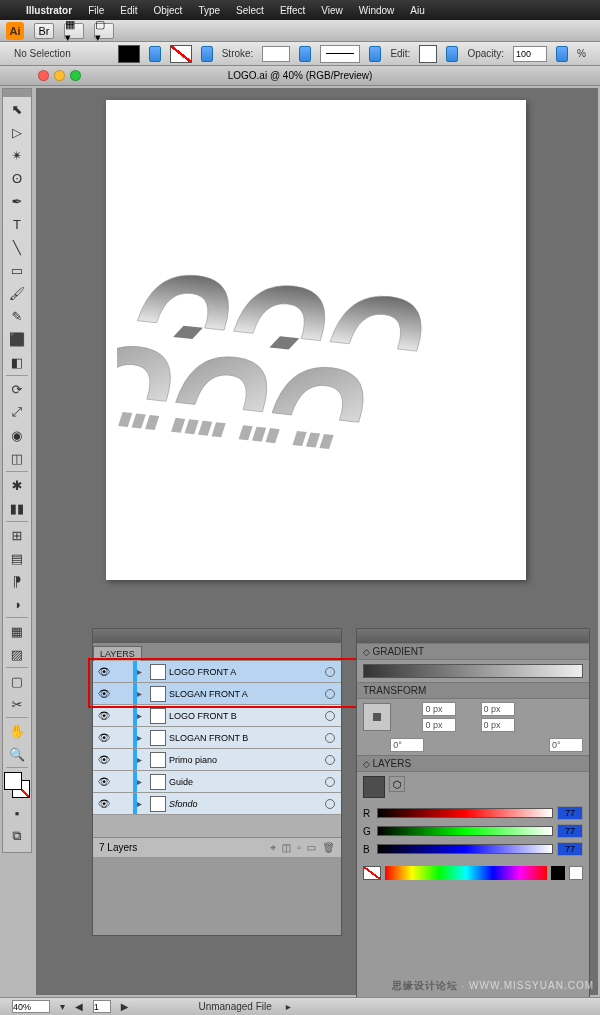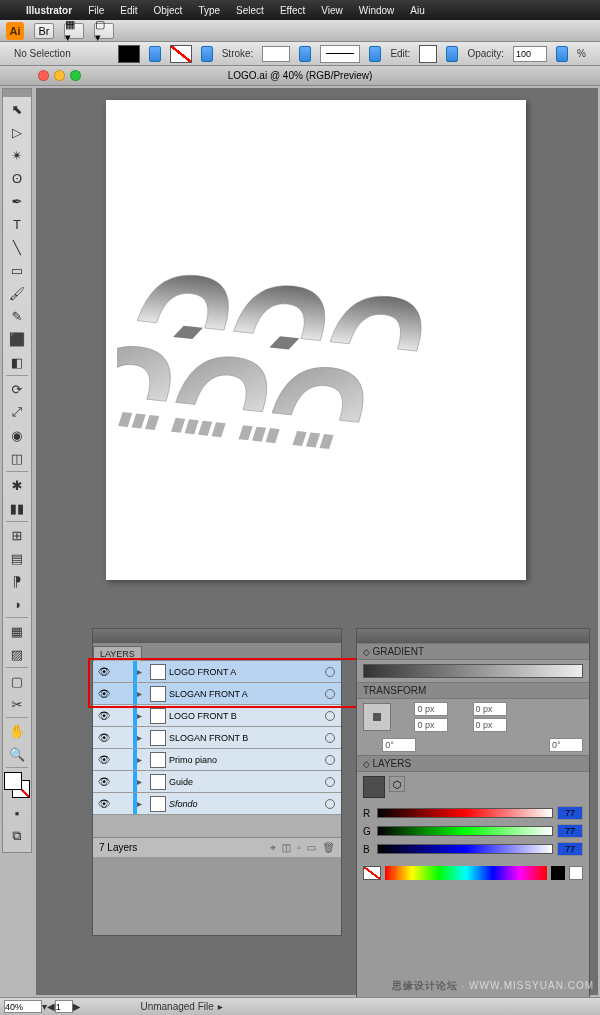--- a/index.html
+++ b/index.html
@@ -59,37 +59,37 @@
 .layer-row .sw { width: 16px; height:16px; border:1px solid #666; background:#fff; margin:0 3px; }
 .layer-row .nm { flex:1; font-size:9px; }
 .layer-row .nm.italic { font-style: italic; }
 .layer-row .circ { width:10px; height:10px; border:1px solid #666; border-radius:50%; margin-right:6px; }
 .layers-foot { height: 20px; background:#bdbdbd; display:flex; align-items:center; padding:0 6px; font-size:9px; border-top:1px solid #888; justify-content: space-between; }
 .layers-foot .icons { display:flex; gap:6px; font-size:11px; color:#555; }
 
 .red-box { position:absolute; border:2px solid #e30000; pointer-events:none; }
 
 .grad-panel { left: 320px; top: 540px; width: 234px; }
-.prow { display:flex; align-items:center; padding:3px 6px; gap:8px; font-size:9px; color:#555; }
+.prow { display:flex; align-items:center; padding:3px 6px; gap:16px; font-size:9px; color:#555; }
 .prow input { width:34px; height:14px; border:1px solid #888; background:#fff; font-size:9px; padding:0 2px; }
 .prow .dim { color:#999; }
 .section-head { background:#8a8a8a; padding:2px 6px; font-size:9px; color:#222; border-top:1px solid #777; border-bottom:1px solid #777; }
 .grad-bar { height:14px; margin: 4px 6px; background: linear-gradient(to right, #333, #eee); border:1px solid #555; }
 .color-sliders { padding:4px 6px; }
 .cs-row { display:flex; align-items:center; height:18px; gap:4px; }
 .cs-row .lab { width:10px; }
 .cs-row .track { flex:1; height:10px; border:1px solid #555; }
 .cs-row input { width:26px; height:14px; border:1px solid #888; background:#1d4ed8; font-size:9px; text-align:center; }
 .track.r { background: linear-gradient(to right, #000, #f00, #fff); }
 .track.g { background: linear-gradient(to right, #000, #0f0, #fff); }
 .track.b { background: linear-gradient(to right, #000, #00f, #fff); }
 .hue-bar { height:14px; margin:4px 6px; background: linear-gradient(to right,#f00,#ff0,#0f0,#0ff,#00f,#f0f,#f00); }
 
 
-.statusbar { position:absolute; left:0; right:0; bottom:0; height:18px; background:linear-gradient(#d8d8d8,#bcbcbc); display:flex; align-items:center; padding:0 4px; gap:0; font-size:9px; color:#333; border-top:1px solid #888;margin-top:36px; }
+.statusbar { position:absolute; left:0; right:0; bottom:0; height:18px; background:linear-gradient(#d8d8d8,#bcbcbc); display:flex; align-items:center; padding:0 12px; gap:10px; font-size:9px; color:#333; border-top:1px solid #888;margin-top:36px; }
 .statusbar input { width:38px; height:13px; font-size:9px; border:1px solid #888; }
 
 .watermark { position:absolute; right:6px; bottom:22px; font-size:9px; color:rgba(255,255,255,.6); letter-spacing:1px; }
 .watermark .cn { color:rgba(80,80,80,.8); font-weight:bold; }
 </style>
 </head>
 <body>
 
 <div class="menubar">
   <span class="apple"></span>

